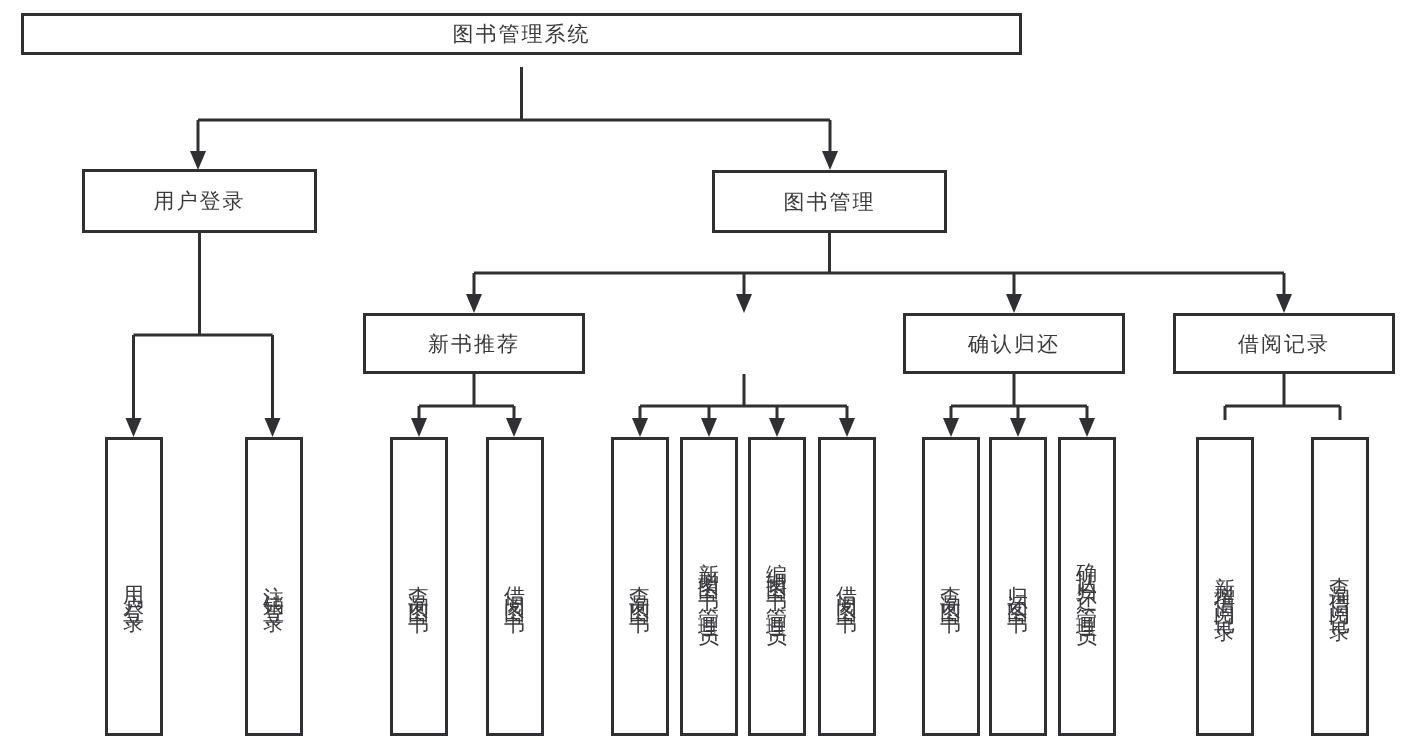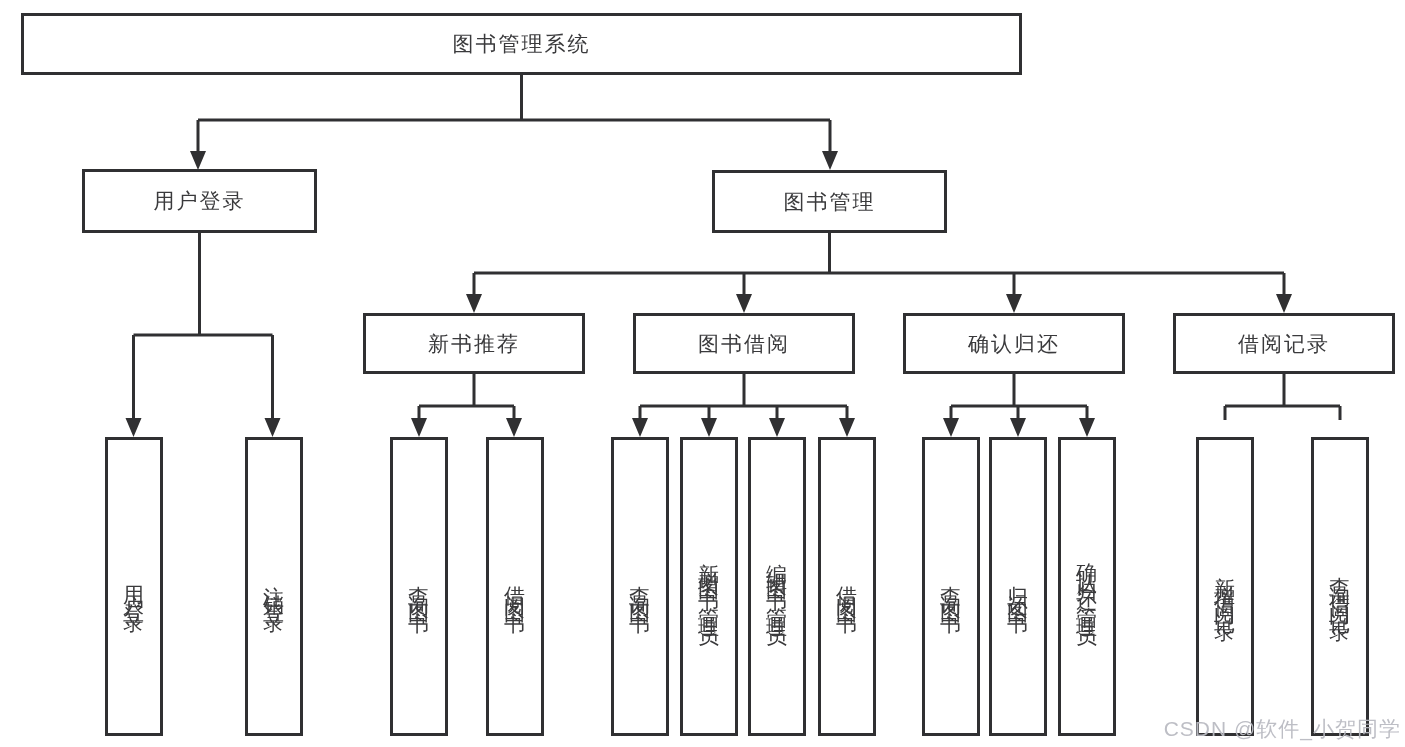--- a/index.html
+++ b/index.html
@@ -88,27 +88,26 @@
       M506 418h16L514 437z
       M632 418h16L640 437z
       M701 418h16L709 437z
       M769 418h16L777 437z
       M839 418h16L847 437z
       M943 418h16L951 437z
       M1010 418h16L1018 437z
       M1079 418h16L1087 437z"></path>
   </svg>
 
-  <div class="node" style="left:21px; top:13px; width:1001px; height:62px;">图书管理系统</div>
+  <div class="node" style="left:21px; top:13px; width:1001px; height:42px;">图书管理系统</div>
 
   <div class="node" style="left:82px; top:169px; width:235px; height:64px;">用户登录</div>
   <div class="node" style="left:363px; top:313px; width:222px; height:61px;">新书推荐</div>
 
   <div class="node" style="left:712px; top:170px; width:235px; height:63px;">图书管理</div>
-  <div class="node" style="left:633px; top:313px; width:222px; height:61px;">图书借阅</div>
   <div class="node" style="left:903px; top:313px; width:222px; height:61px;">确认归还</div>
   <div class="node" style="left:1173px; top:313px; width:222px; height:61px;">借阅记录</div>
 
   <div class="node leaf" style="left:105px; top:437px; width:58px; height:299px;">用户登录</div>
   <div class="node leaf" style="left:245px; top:437px; width:58px; height:299px;">注销登录</div>
 
   <div class="node leaf" style="left:390px; top:437px; width:58px; height:299px;">查询图书</div>
   <div class="node leaf" style="left:486px; top:437px; width:58px; height:299px;">借阅图书</div>
 
   <div class="node leaf" style="left:611px; top:437px; width:58px; height:299px;">查询图书</div>
@@ -116,14 +115,13 @@
   <div class="node leaf" style="left:748px; top:437px; width:58px; height:299px;">编辑图书（管理员）</div>
   <div class="node leaf" style="left:818px; top:437px; width:58px; height:299px;">借阅图书</div>
 
   <div class="node leaf" style="left:922px; top:437px; width:58px; height:299px;">查询图书</div>
   <div class="node leaf" style="left:989px; top:437px; width:58px; height:299px;">归还图书</div>
   <div class="node leaf" style="left:1058px; top:437px; width:58px; height:299px;">确认归还（管理员）</div>
 
   <div class="node leaf" style="left:1196px; top:437px; width:58px; height:299px;">新增借阅记录</div>
   <div class="node leaf" style="left:1311px; top:437px; width:58px; height:299px;">查询借阅记录</div>
 
-  <div class="watermark">CSDN @软件_小贺同学</div>
 </div>
 
 </body></html>

